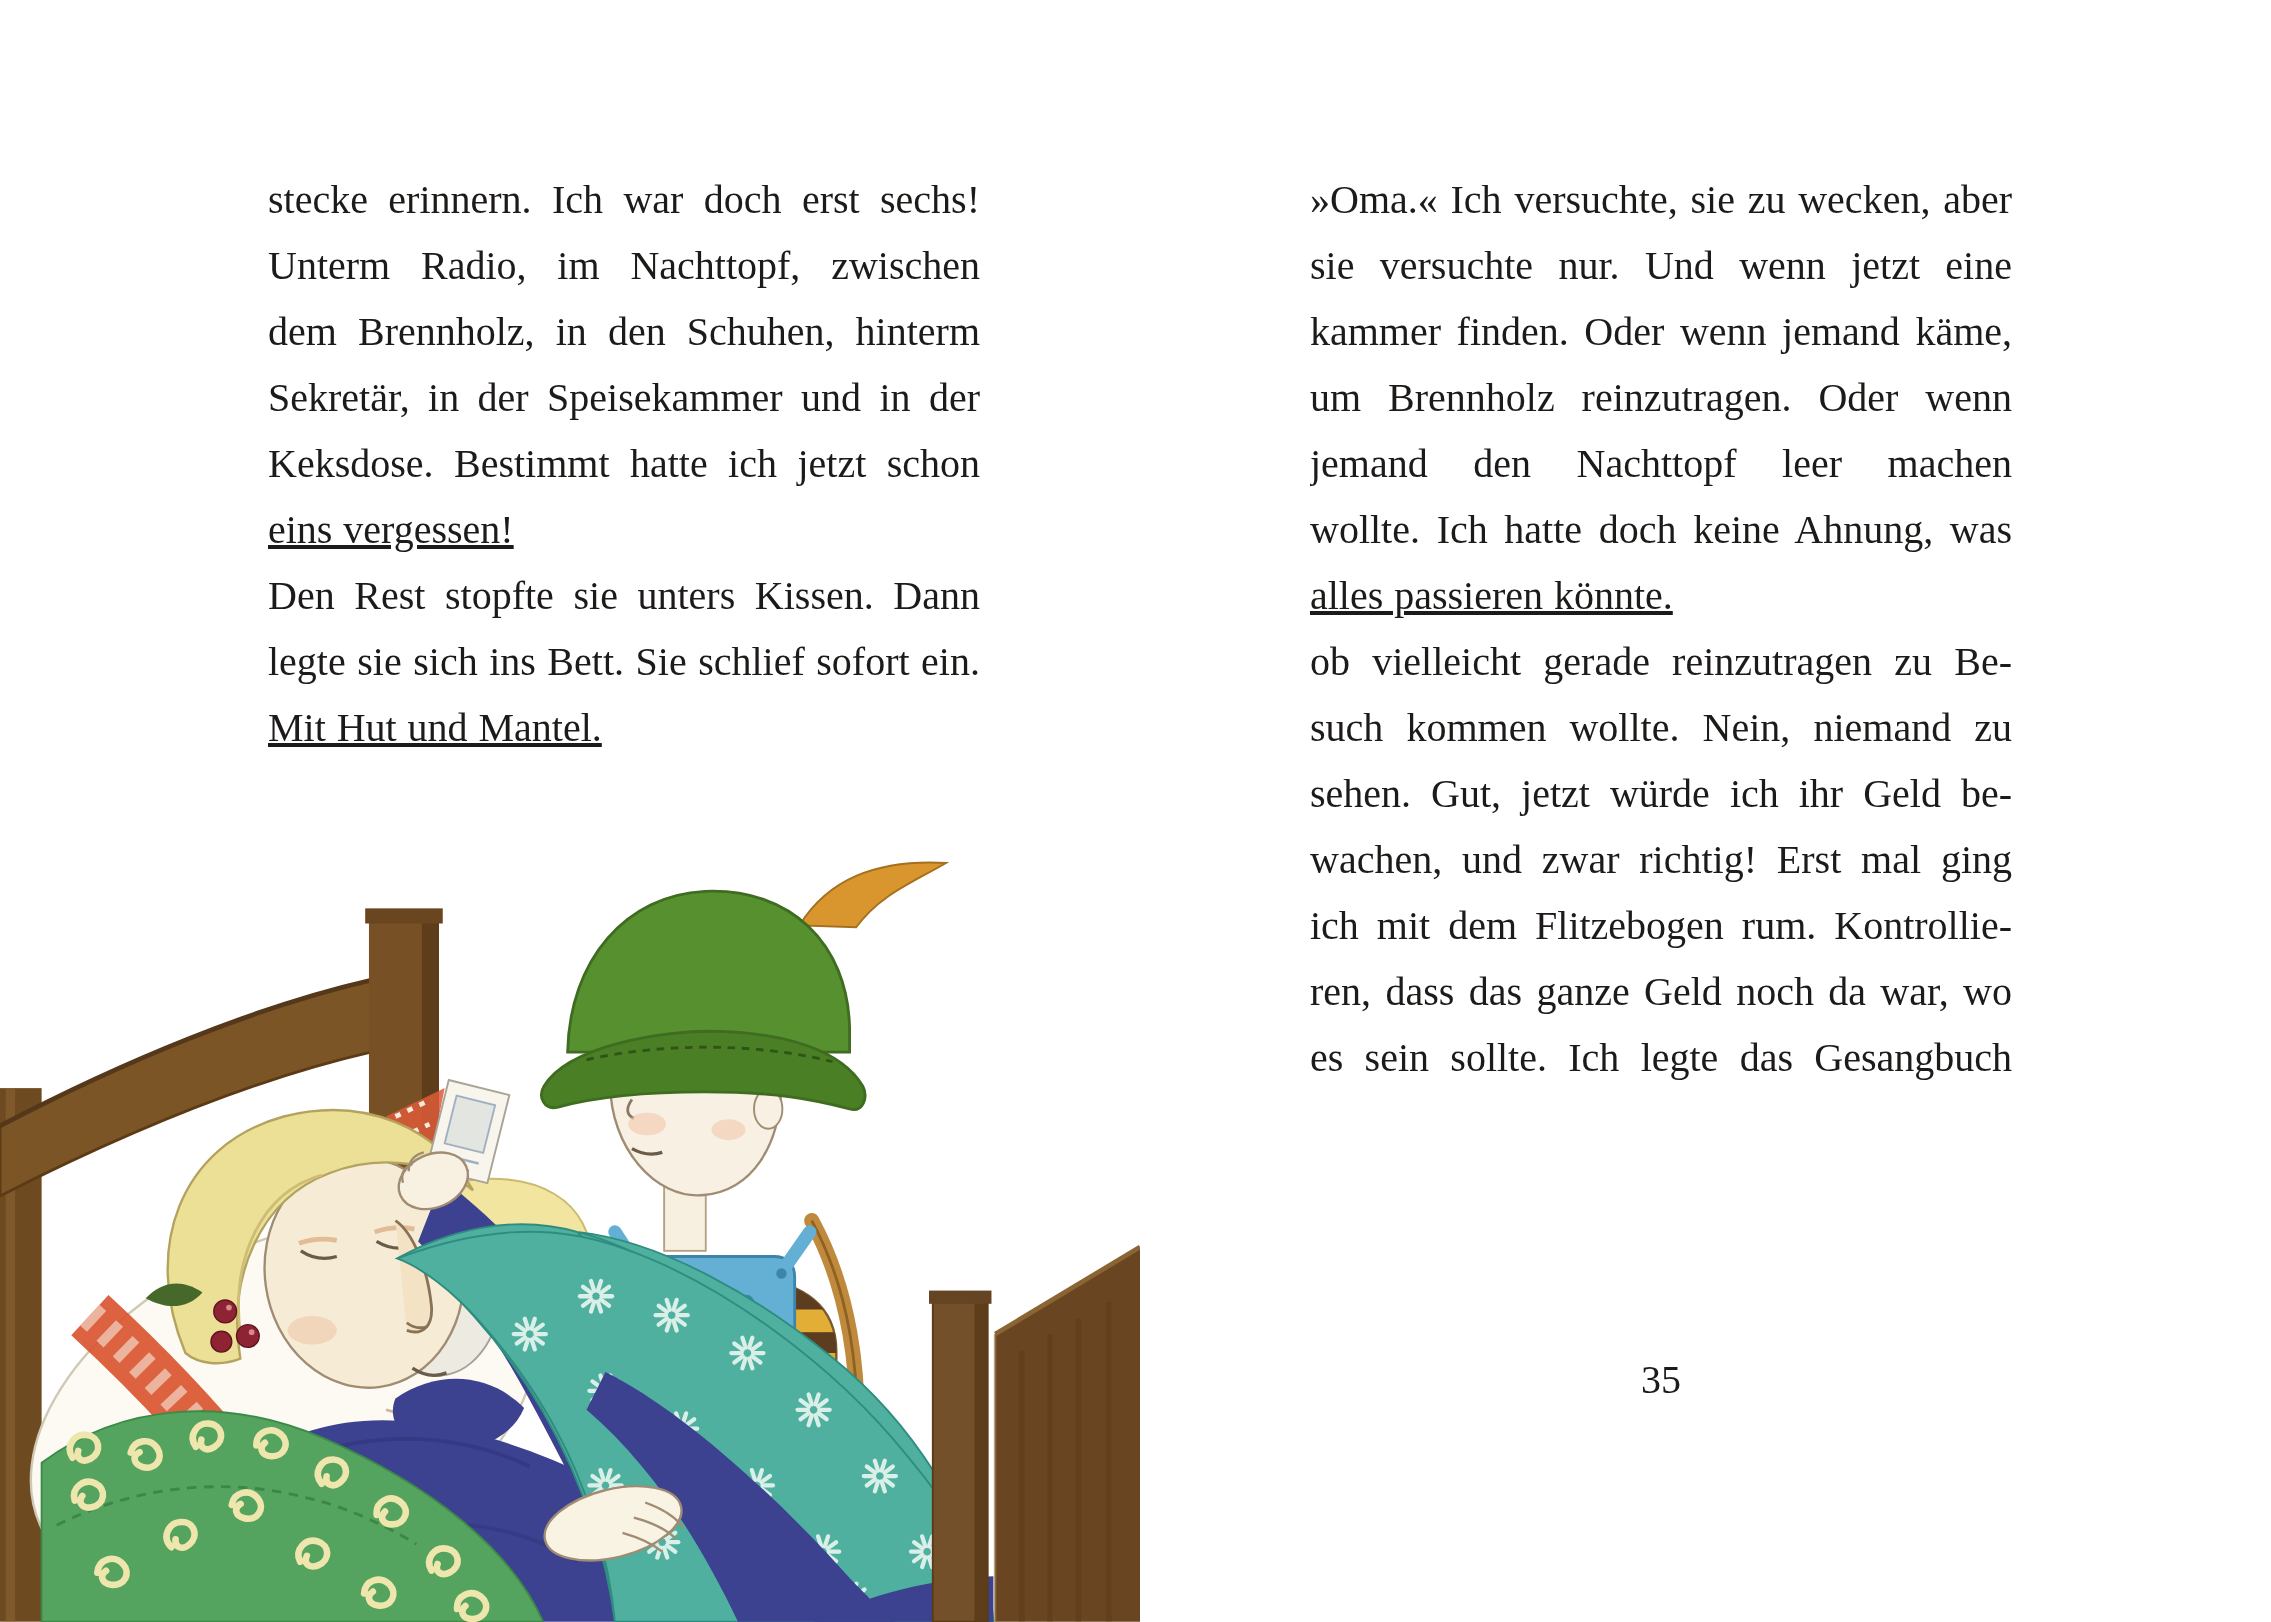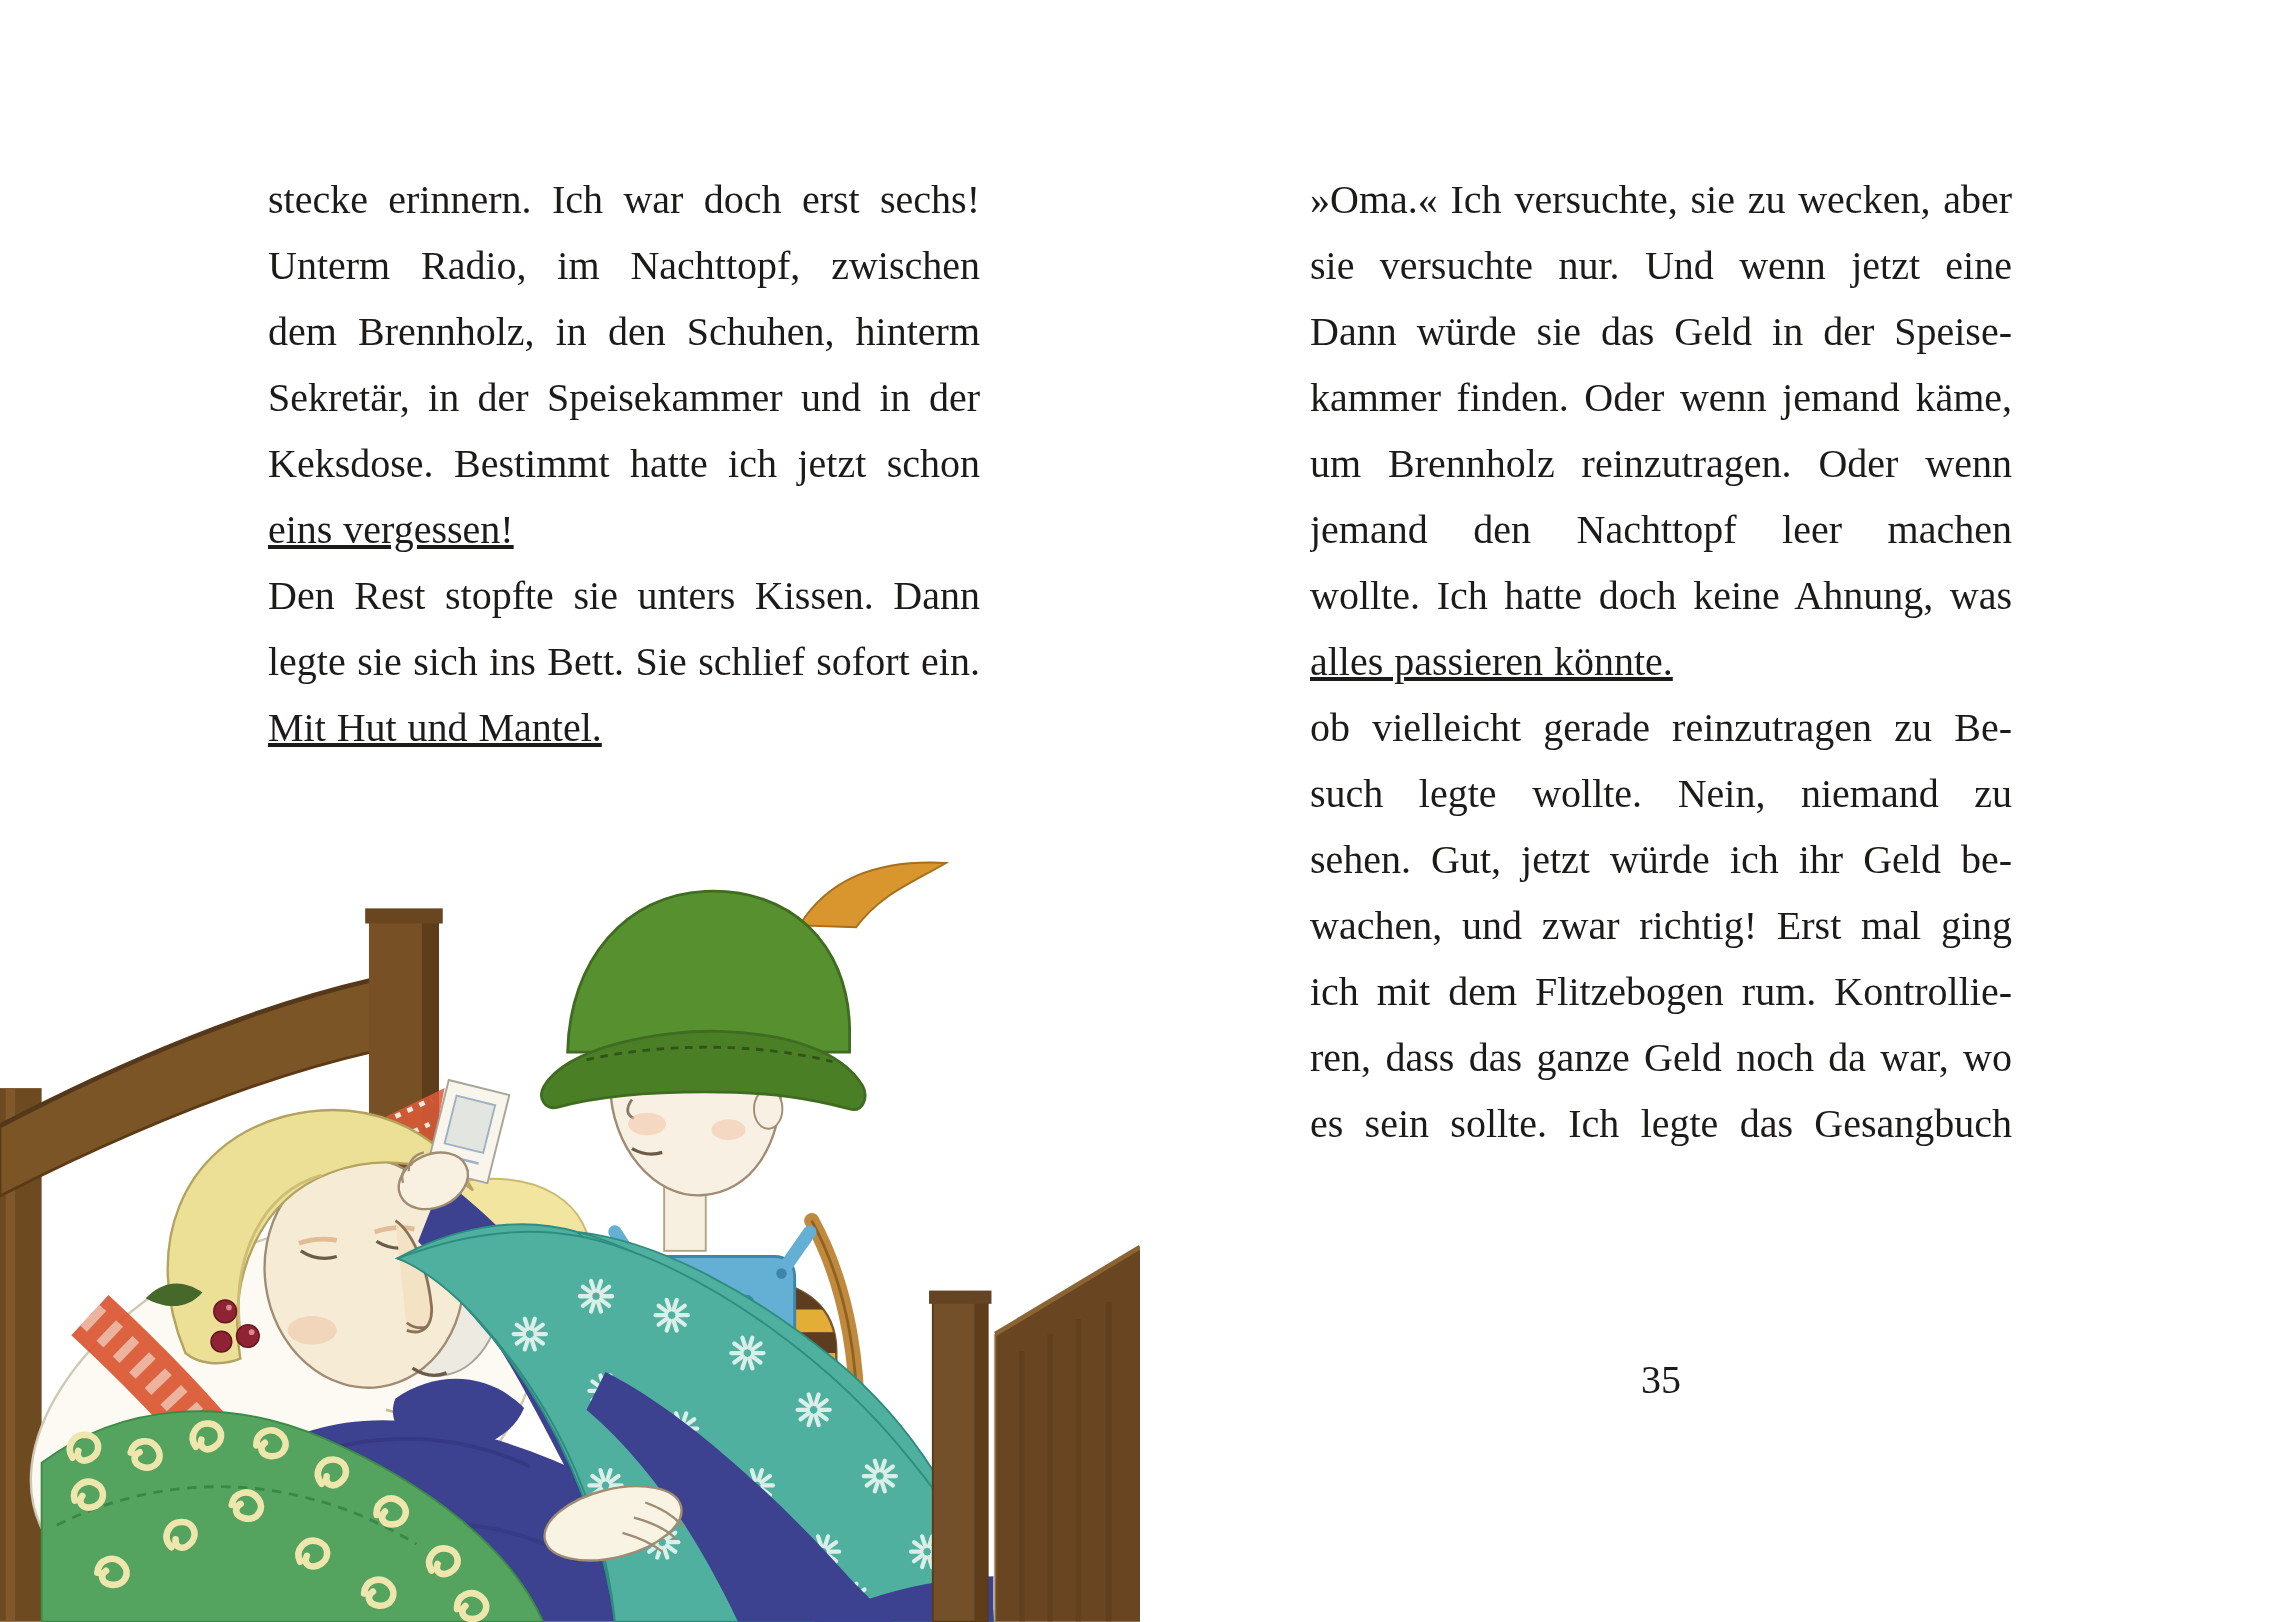--- a/index.html
+++ b/index.html
@@ -43,28 +43,27 @@
       <div class="line line-last">eins vergessen!</div>
       <div class="line">Den Rest stopfte sie unters Kissen. Dann</div>
       <div class="line">legte sie sich ins Bett. Sie schlief sofort ein.</div>
       <div class="line line-last">Mit Hut und Mantel.</div>
     </div>
 
   <div id="right-text" class="text-block">
 
   <div class="line">»Oma.« Ich versuchte, sie zu wecken, aber</div>
       <div class="line">sie versuchte nur. Und wenn jetzt eine</div>
-      <div class="line">Dann würde sie das Geld in der Speise-</div>
       <div class="line">kammer finden. Oder wenn jemand käme,</div>
       <div class="line">um Brennholz reinzutragen. Oder wenn</div>
       <div class="line">jemand den Nachttopf leer machen</div>
       <div class="line">wollte. Ich hatte doch keine Ahnung, was</div>
       <div class="line line-last">alles passieren könnte.</div>
       <div class="line">ob vielleicht gerade reinzutragen zu Be-</div>
-      <div class="line">such legte wollte. Nein, niemand zu</div>
+      <div class="line">such kommen wollte. Nein, niemand zu</div>
       <div class="line">sehen. Gut, jetzt würde ich ihr Geld be-</div>
       <div class="line">wachen, und zwar richtig! Erst mal ging</div>
       <div class="line">ich mit dem Flitzebogen rum. Kontrollie-</div>
       <div class="line">ren, dass das ganze Geld noch da war, wo</div>
       <div class="line">es sein sollte. Ich legte das Gesangbuch</div>
     </div>
 
   <div id="page-number">35</div>
 
   <svg id="illustration" viewBox="0 0 1205 864" role="img" aria-label="Watercolor illustration: a grandmother sleeps in a wooden bed wearing a pale yellow hat with red berries and a dark blue coat, one raised hand holding a small banknote; a boy with a green hat, striped shirt and blue dungarees stands beside the bed watching her; green and teal patterned blankets cover the bed.">

